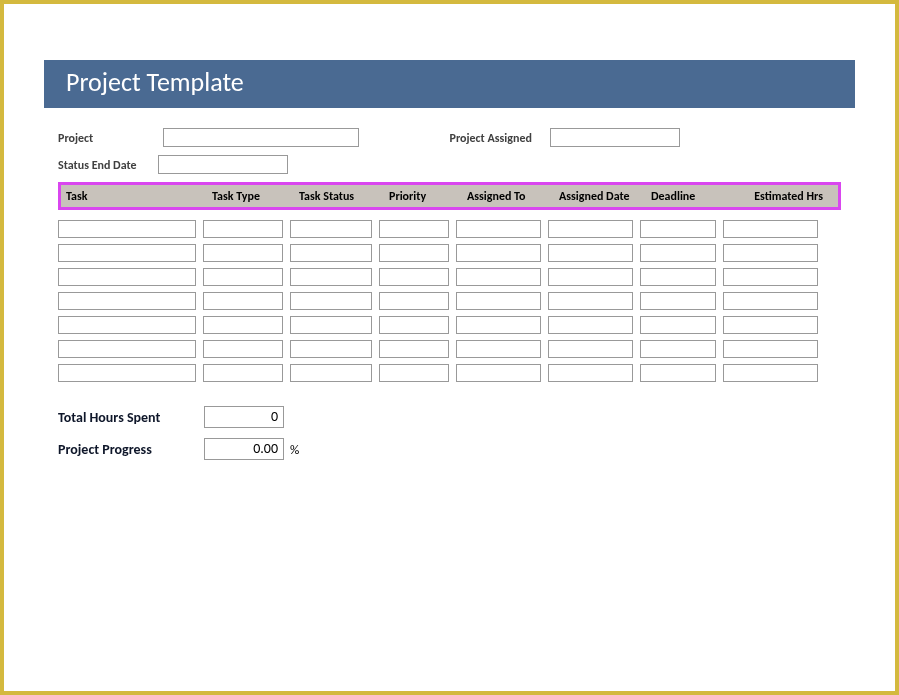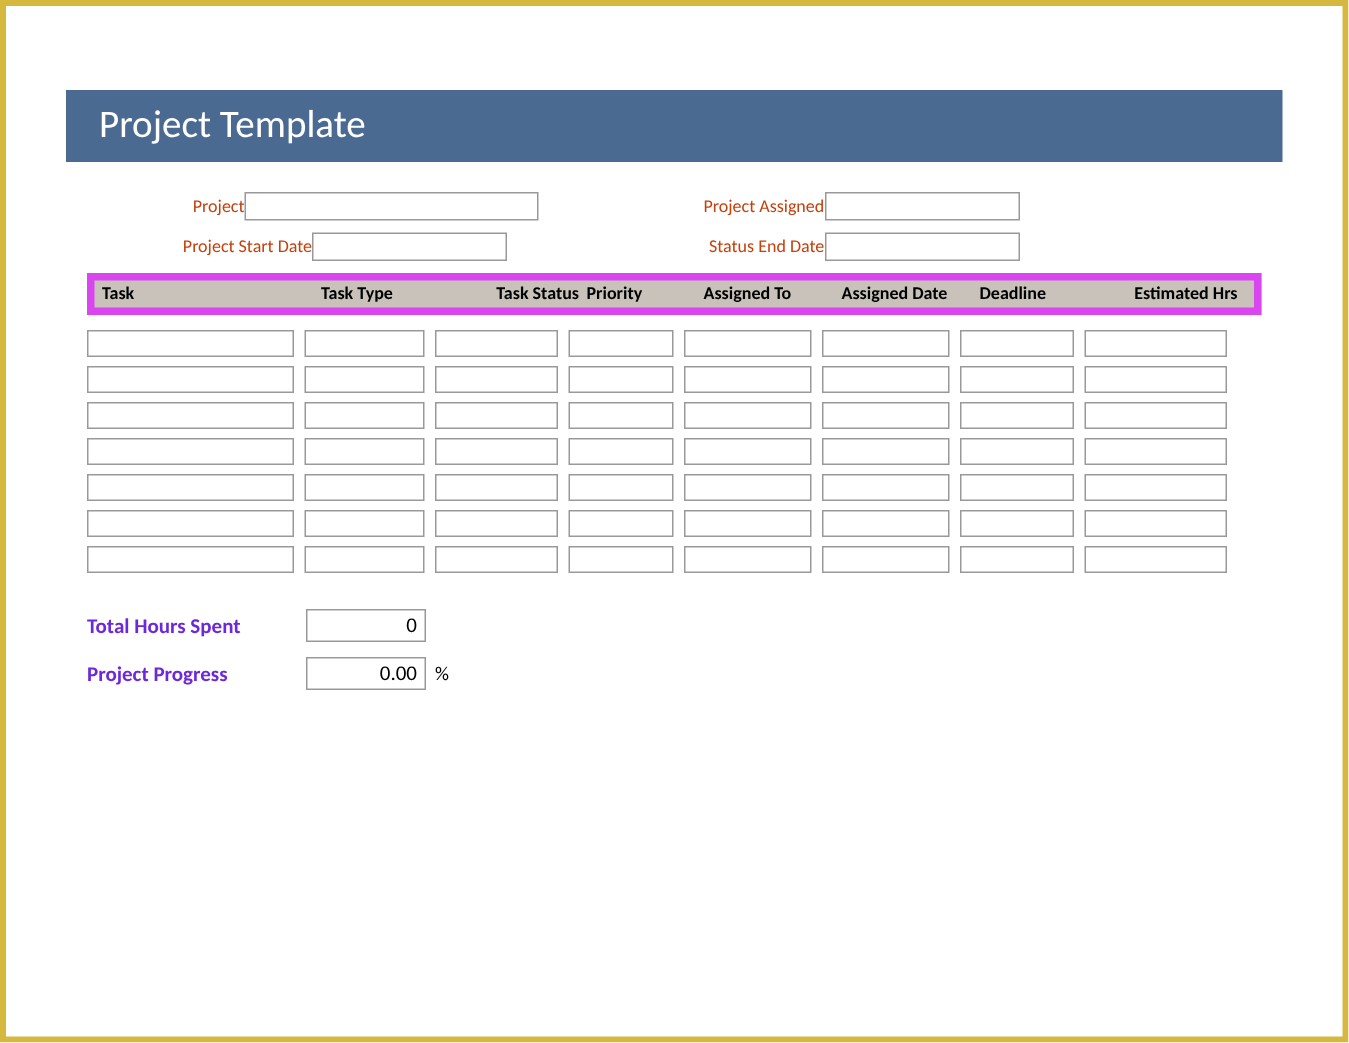--- a/index.html
+++ b/index.html
@@ -33,57 +33,56 @@
       gap: 0;
       margin-bottom: 8px;
     }
     .meta-group {
       display: flex;
       align-items: center;
       width: 50%;
     }
     .meta-label {
       font-size: 12px;
-      font-weight: normal;
-      color: #c2410c;
+      font-weight: bold;
+      color: #404040;
       width: 105px;
-      text-align: right;
     }
     .meta-label-wide {
       width: 150px;
     }
     .meta-input {
       border: 1px solid #999;
       height: 19px;
       background: #fff;
     }
     .meta-input-wide { width: 196px; }
     .meta-input-narrow { width: 130px; }
     .meta-input-narrow2 { width: 130px; }
     .meta-input-pm { width: 130px; }
     .table-wrap {
       padding: 0 14px;
     }
     .header-row {
       display: flex;
       background: #c8c2bb;
-      border: 5px solid #d946ef;
+      border: 3px solid #d946ef;
       height: 28px;
       align-items: center;
       font-size: 12px;
       font-weight: bold;
       color: #000;
       margin-bottom: 10px;
     }
     .header-row > div {
       padding-left: 5px;
     }
     .col-task { width: 146px; }
     .col-type { width: 87px; }
-    .col-status { width: 90px; text-align: right; }
+    .col-status { width: 90px; }
     .col-priority { width: 78px; }
     .col-assignedto { width: 92px; }
     .col-assigneddate { width: 92px; }
     .col-deadline { width: 82px; }
     .col-esthrs { width: 95px; text-align: right; }
     .data-row {
       display: flex;
       gap: 7px;
       margin-bottom: 6px;
     }
@@ -105,21 +104,21 @@
       margin-top: 24px;
     }
     .summary-row {
       display: flex;
       align-items: center;
       margin-bottom: 10px;
     }
     .summary-label {
       font-size: 14px;
       font-weight: bold;
-      color: #6d28d9;
+      color: #0f172a;
       width: 146px;
     }
     .summary-value-box {
       border: 1px solid #999;
       height: 22px;
       width: 80px;
       text-align: right;
       padding-right: 5px;
       font-size: 14px;
       line-height: 20px;
@@ -143,24 +142,20 @@
       <div class="meta-group">
         <div class="meta-label">Project</div>
         <div class="meta-input meta-input-wide"></div>
       </div>
       <div class="meta-group">
         <div class="meta-label" style="width:100px">Project Assigned</div>
         <div class="meta-input meta-input-pm"></div>
       </div>
     </div>
     <div class="meta-row">
-      <div class="meta-group">
-        <div class="meta-label meta-label-wide">Project Start Date</div>
-        <div class="meta-input meta-input-narrow"></div>
-      </div>
       <div class="meta-group">
         <div class="meta-label" style="width:100px">Status End Date</div>
         <div class="meta-input meta-input-narrow2"></div>
       </div>
     </div>
   </div>
 
   <div class="table-wrap">
     <div class="header-row">
       <div class="col-task">Task</div>

